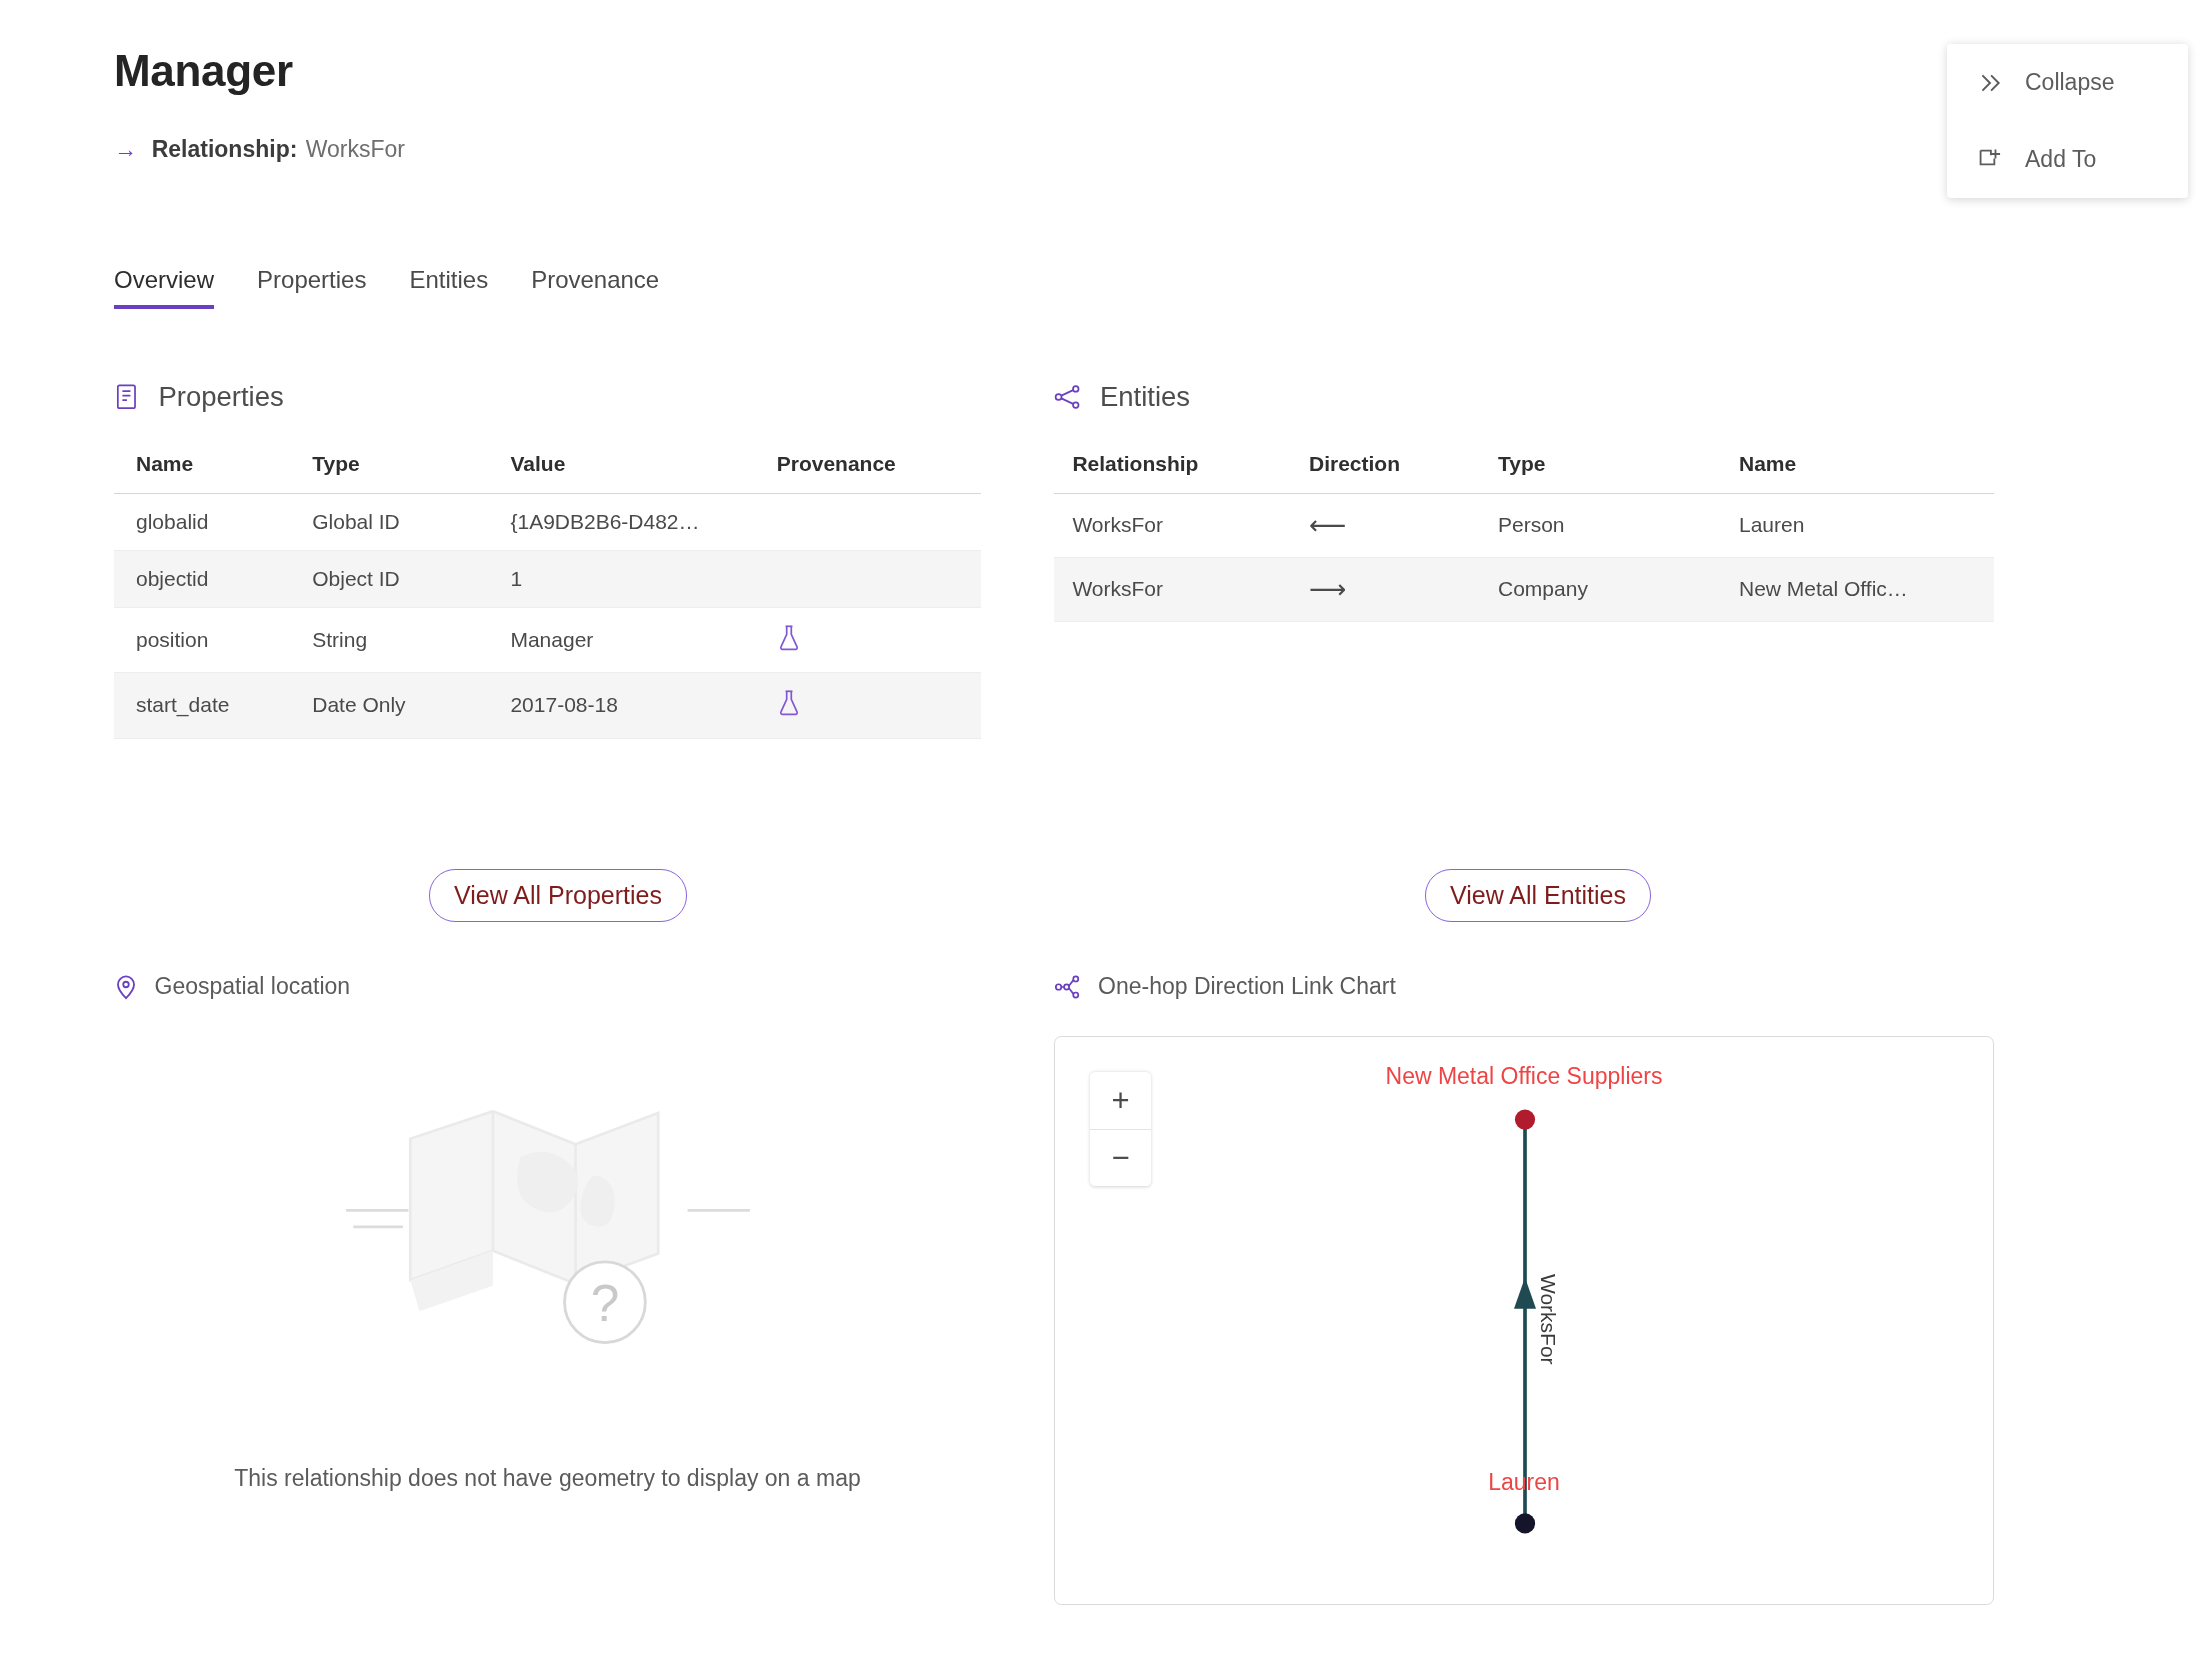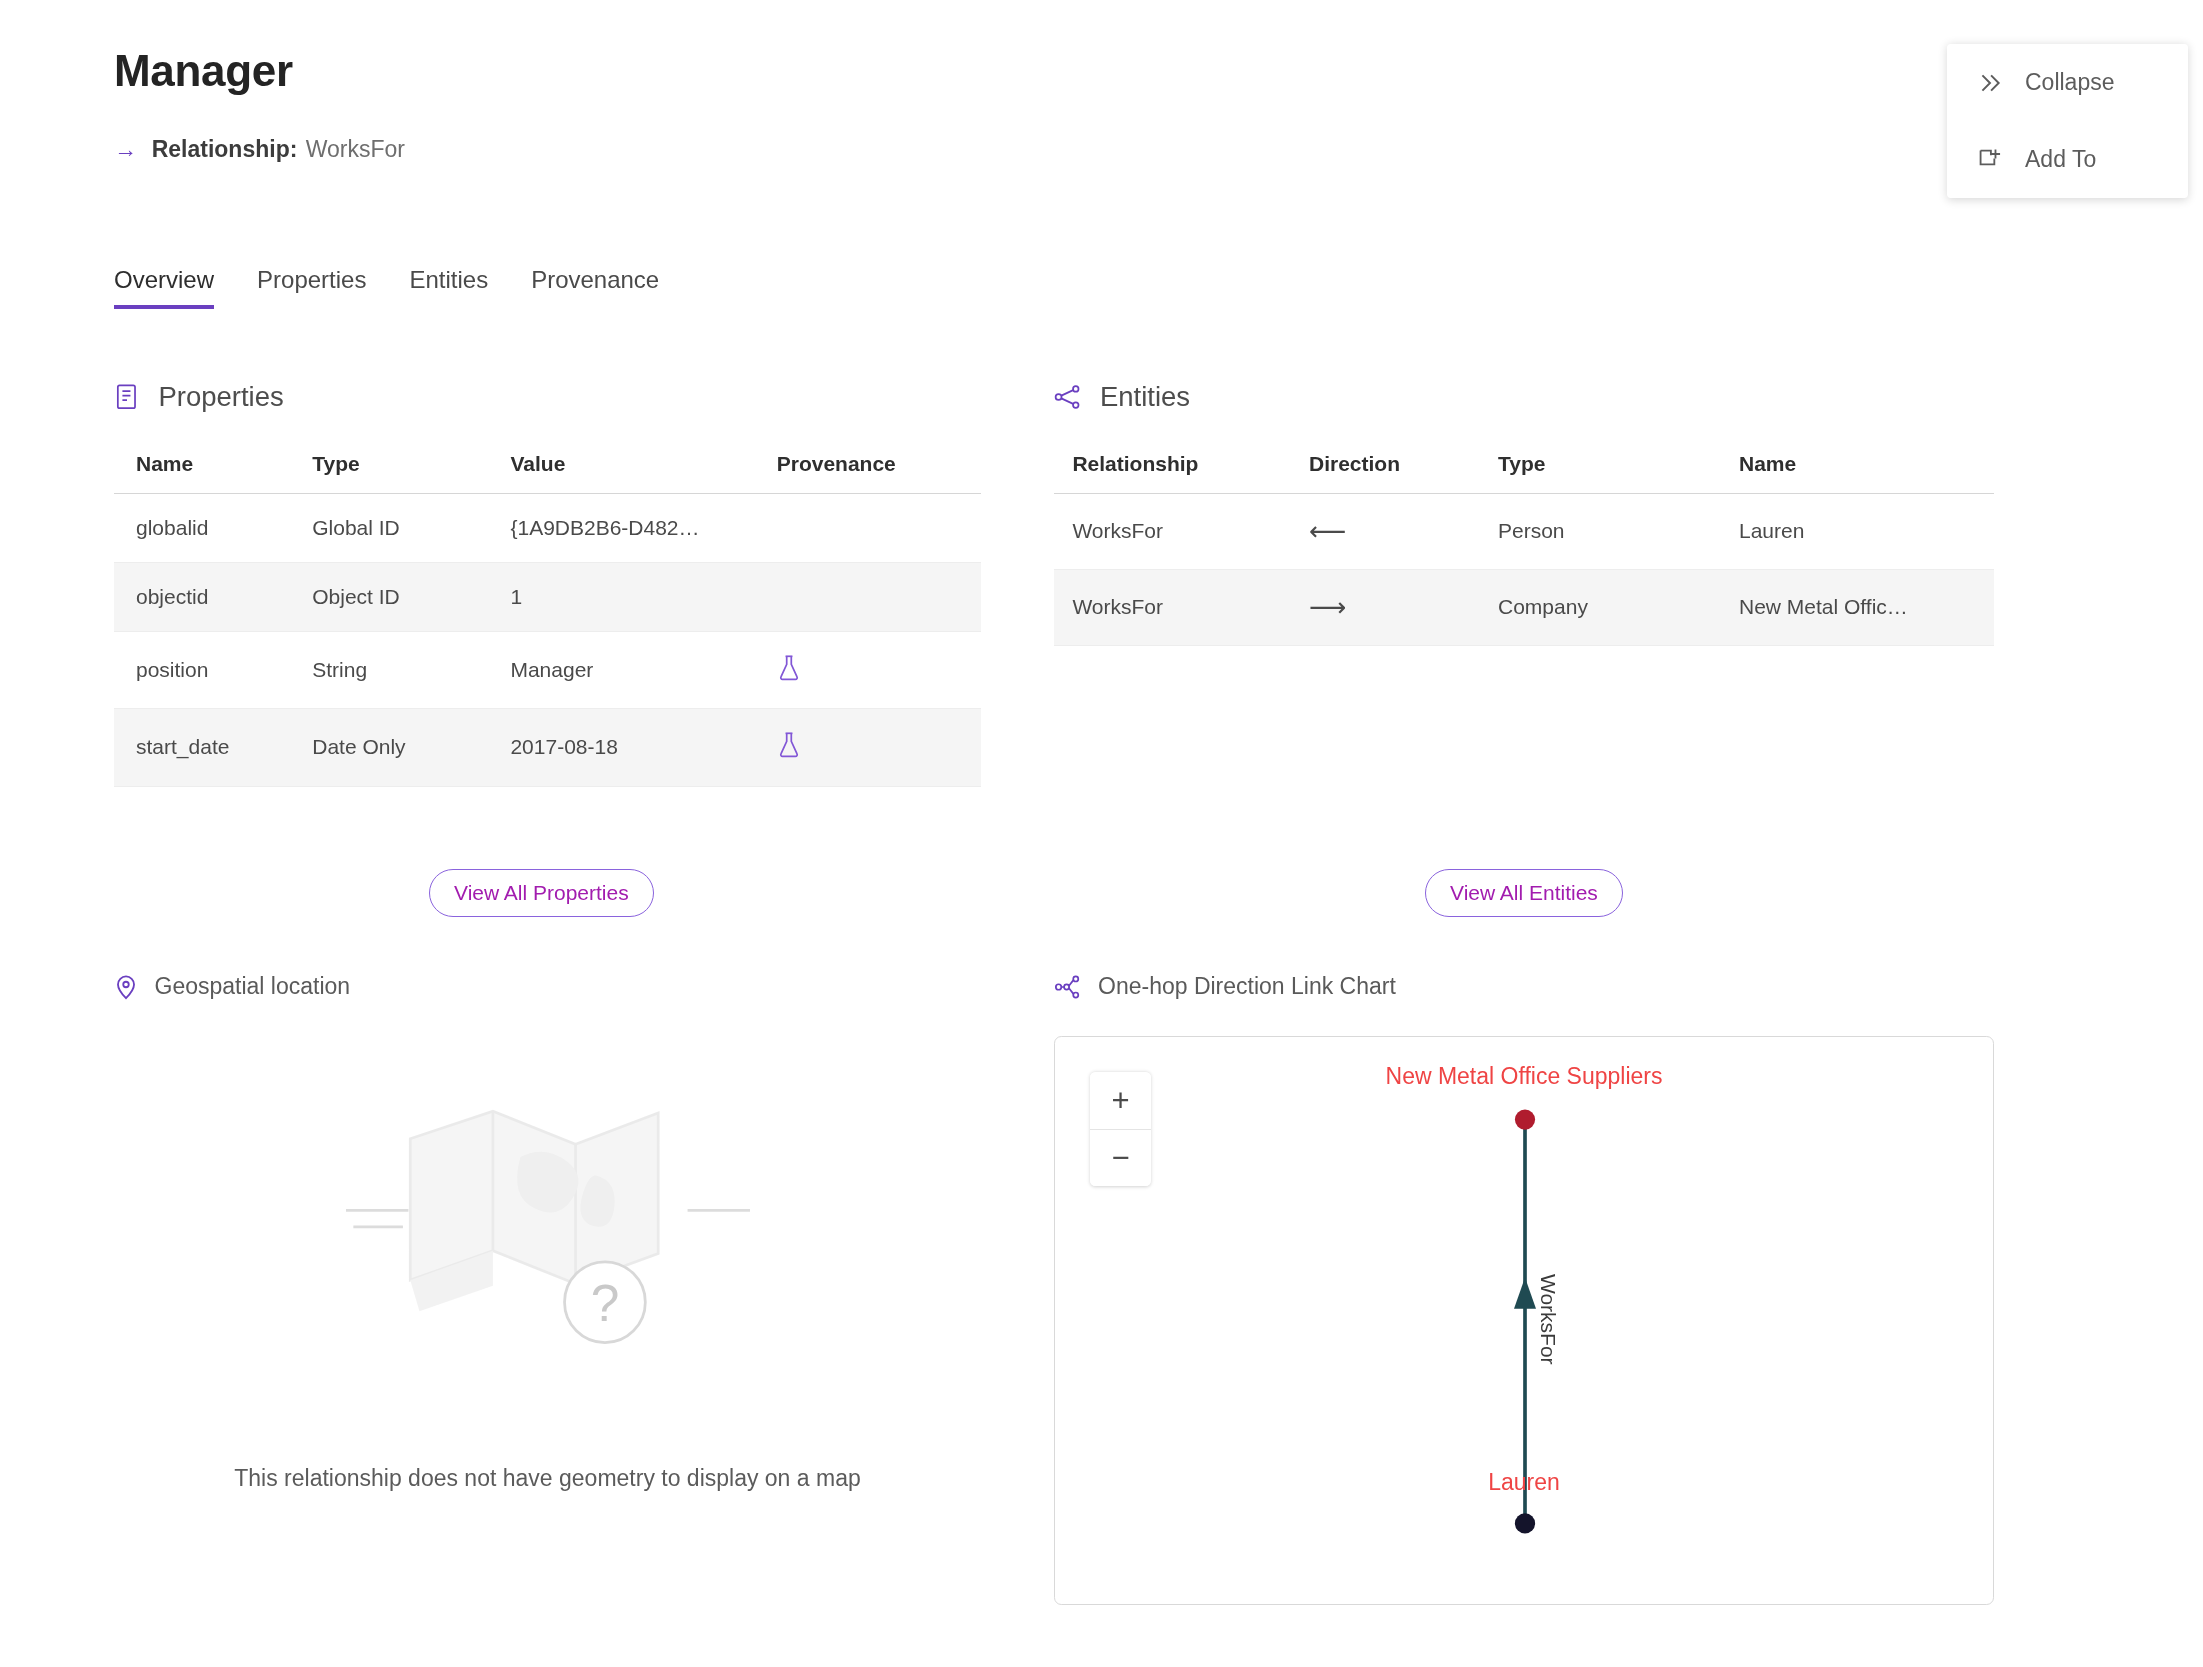--- a/index.html
+++ b/index.html
@@ -127,21 +127,21 @@
   table.t th {
     text-align: left;
     font-weight: bold;
     color: #2f2f2f;
     font-size: 21px;
     padding: 0 0 16.5px 0;
     border-bottom: 0.9px solid #d6d6d6;
   }
   table.t td {
     color: #4a4a4a;
-    padding: 22px 0;
+    padding: 16px 0;
     border-bottom: 0.9px solid #ededed;
     margin-top: 35px;
   }
   table.t tr.alt td { background: #f5f5f5; }
   #props-table { left: 114px; top: 452px; width: 867px; }
   #ents-table  { left: 1054px; top: 452px; width: 940px; }
   #props-table th:nth-child(1), #props-table td:nth-child(1) { width: 198px; padding-left: 22px; }
   #props-table th:nth-child(2), #props-table td:nth-child(2) { width: 198px; }
   #props-table th:nth-child(3), #props-table td:nth-child(3) { width: 266px; }
   #props-table th:nth-child(4), #props-table td:nth-child(4) { width: 204px; }
@@ -150,24 +150,24 @@
   #ents-table th:nth-child(3), #ents-table td:nth-child(3) { width: 241px; }
   #ents-table th:nth-child(4), #ents-table td:nth-child(4) { width: 255px; }
   .dir-arrow { font-size: 26px; color: #3c3c3c; }
   .link { color: #7a4ed1; cursor: pointer; }
   .prov-ic { color: #8257d6; display: inline-block; }
 
   
   .pill {
     position: absolute;
     border: 0.9px solid #8a63dd;
-    color: #a21caf;
+    color: #7f1d1d;
     background: #fff;
     border-radius: 26px;
-    font-size: 21px;
+    font-size: 25px;
     padding: 11px 24px;
     cursor: pointer;
     font-family: "Liberation Sans", sans-serif;
   }
   #view-props { left: 429px; top: 869px; }
   #view-ents  { left: 1425px; top: 869px; }
 
   
   .sub-head {
     position: absolute;

